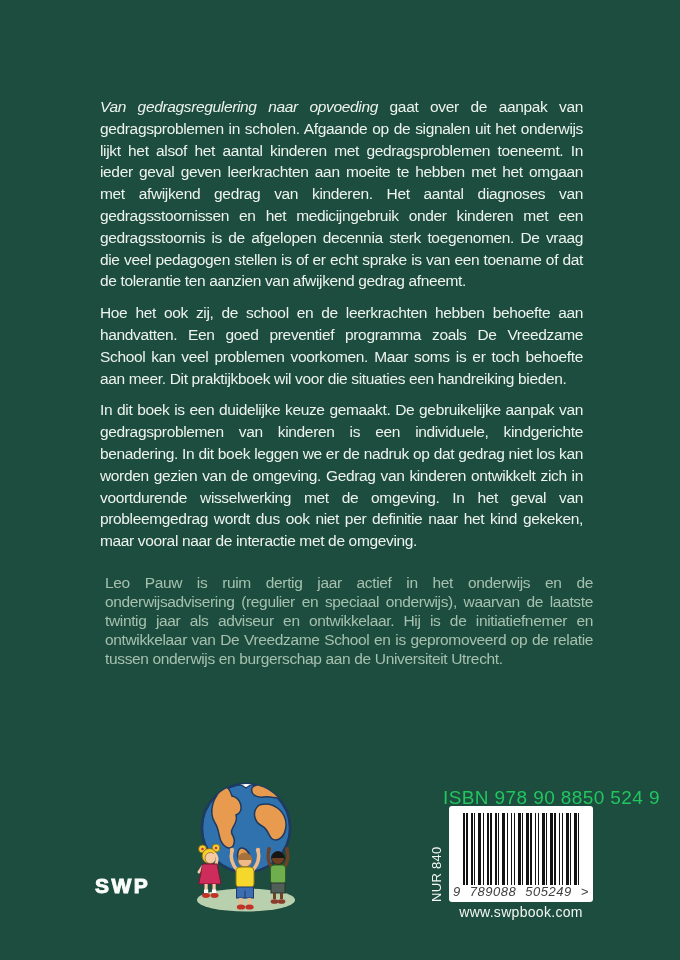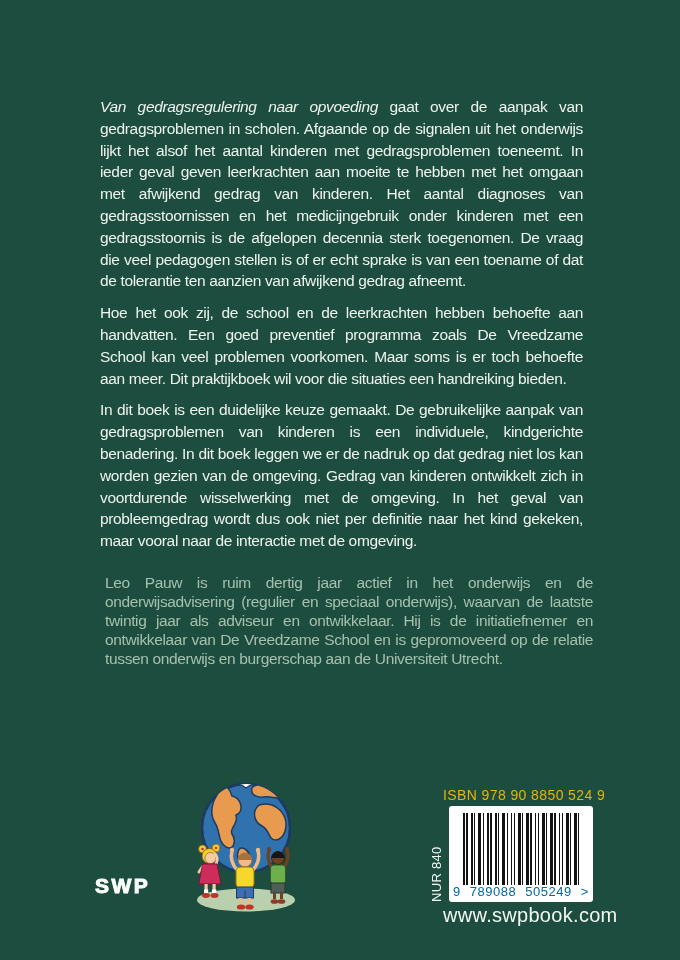--- a/index.html
+++ b/index.html
@@ -46,22 +46,22 @@
   .illustration{
     position:absolute;
     left:186px;top:776px;
     width:120px;height:150px;
   }
   
   .isbn-label{
     position:absolute;
     left:443px;top:787px;width:156px;
     text-align:center;
-    color:#eab308;
-    font-size:14px;
+    color:#22c55e;
+    font-size:19px;
     letter-spacing:0.4px;
     white-space:nowrap;
   }
   .barcode-box{
     position:absolute;
     left:449px;top:806px;
     width:144px;height:96px;
     background:#ffffff;
     border-radius:3px;
   }
@@ -73,43 +73,44 @@
       #121212 3px 4.5px, #ffffff 4.5px 7.5px,
       #121212 7.5px 10px, #ffffff 10px 11px,
       #121212 11px 12px, #ffffff 12px 15px,
       #121212 15px 18px, #ffffff 18px 19.5px,
       #121212 19.5px 21px, #ffffff 21px 24px);
   }
   .digits{
     position:absolute;
     left:0;right:0;bottom:3px;
     text-align:center;
-    color:#0369a1;
+    color:#404040;
     font-size:13px;
     letter-spacing:0.5px;
     word-spacing:5px;
     background:transparent;
+    font-style:italic;
   }
   .nur{
     position:absolute;
     left:429px;top:850px;
     height:52px;
     color:#f2f7f2;
     font-size:13px;
     letter-spacing:0.3px;
     writing-mode:vertical-rl;
     transform:rotate(180deg);
     white-space:nowrap;
   }
   .website{
     position:absolute;
     left:443px;top:904px;width:156px;
     text-align:center;
     color:#f2f7f2;
-    font-size:20px;
+    font-size:14px;
     letter-spacing:0.3px;
     white-space:nowrap;
   }
 </style>
 </head>
 <body>
 
 <div class="cover">
 
   <div class="textcol">

